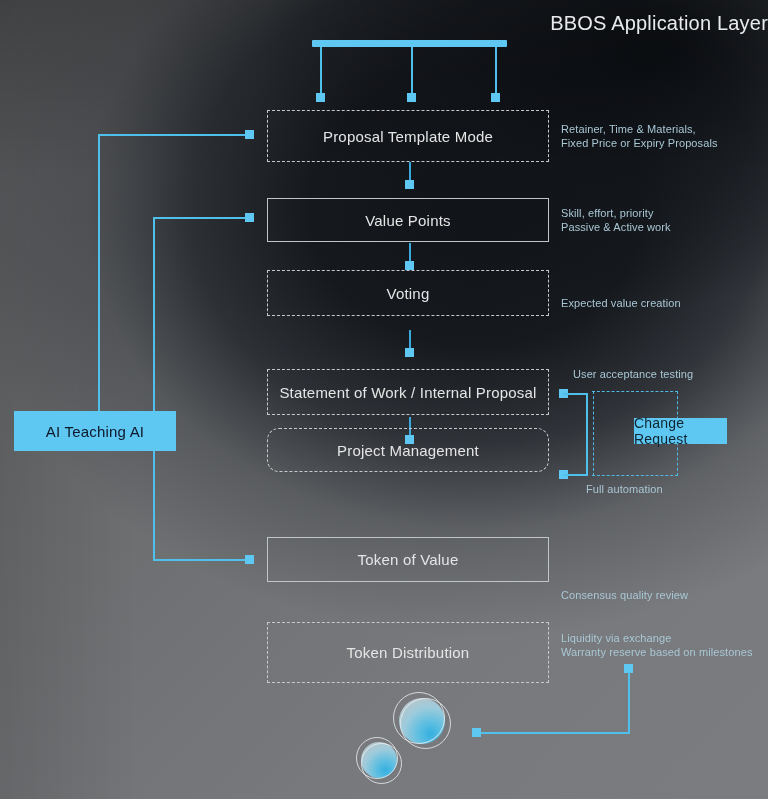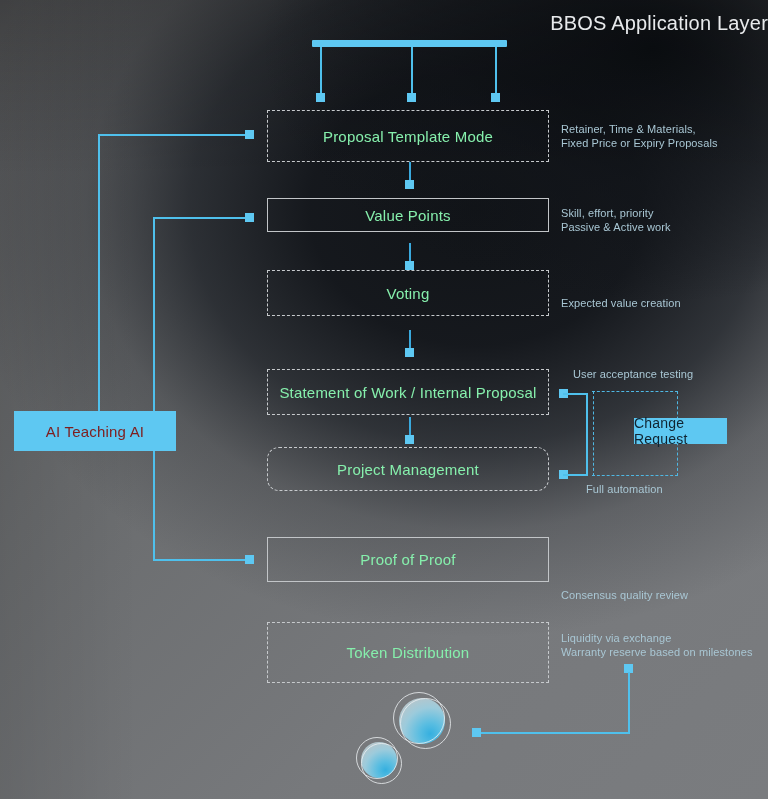--- a/index.html
+++ b/index.html
@@ -64,21 +64,21 @@
 
   
   .node {
     position: absolute;
     left: 267px;
     width: 282px;
     box-sizing: border-box;
     display: flex;
     align-items: center;
     justify-content: center;
-    color: #86efac;
+    color: #e5e5e5;
     font-size: 15px;
     letter-spacing: 0.2px;
     background: transparent;
   }
   .node.dashed { border: 1.4px dashed #c7cacd; }
   .node.solid  { border: 1.2px solid #c2c5c8; }
 
   
   .vline {
     position: absolute;
@@ -116,21 +116,21 @@
     font-size: 11px;
     line-height: 14px;
     letter-spacing: 0.1px;
     white-space: pre-line;
   }
 
   
   .bluebox {
     position: absolute;
     background: #5ec8f2;
-    color: #7f1d1d;
+    color: #0f172a;
     display: flex;
     align-items: center;
     justify-content: center;
     font-size: 15px;
     letter-spacing: 0.2px;
   }
   .bluebox.small { font-size: 14px; color: #102431; }
 
   
   .circ-fill {
@@ -174,38 +174,38 @@
   <div class="vline" style="left:409px; top:330px; height:22px;"></div>
   <div class="sq" style="left:405px; top:348px;"></div>
 
   <div class="vline" style="left:409px; top:417px; height:22px;"></div>
   <div class="sq" style="left:405px; top:435px;"></div>
 
   <div class="node dashed" style="top:110px; height:52px;">
     <span>Proposal Template Mode</span>
   </div>
 
-  <div class="node solid" style="top:198px; height:34px;">
+  <div class="node solid" style="top:198px; height:44px;">
     <span>Value Points</span>
   </div>
 
   <div class="node dashed" style="top:270px; height:46px;">
     <span>Voting</span>
   </div>
 
   <div class="node dashed" style="top:369px; height:46px;">
     <span>Statement of Work / Internal Proposal</span>
   </div>
 
-  <div class="node dashed" style="top:447px; height:44px;border-radius:12px;">
+  <div class="node dashed" style="top:428px; height:44px;border-radius:12px;">
     <span>Project Management</span>
   </div>
 
   <div class="node solid" style="top:537px; height:45px;">
-    <span>Proof of Proof</span>
+    <span>Token of Value</span>
   </div>
 
   <div class="node dashed" style="top:622px; height:61px;">
     <span>Token Distribution</span>
   </div>
 
   <div class="hline bright" style="left:98px;  top:134px; width:152px;"></div>
   <div class="sq" style="left:245px; top:130px;"></div>
   <div class="vline bright" style="left:98px;  top:134px; height:287px;"></div>
 

